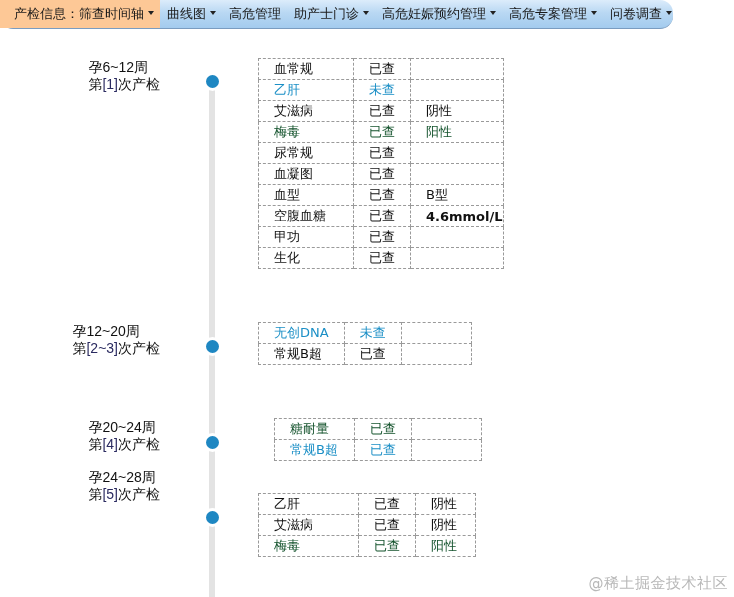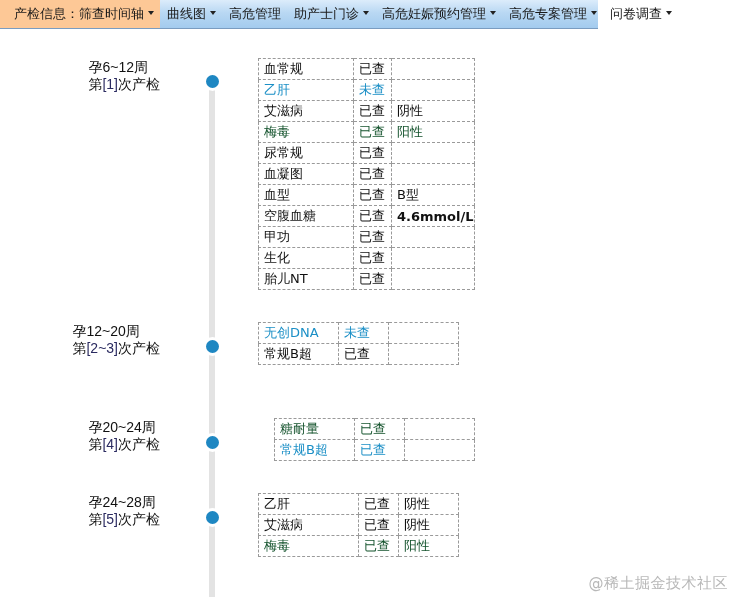--- a/index.html
+++ b/index.html
@@ -4,24 +4,24 @@
   <style>
     html, body { margin: 0; padding: 0; }
     body {
       width: 734px; height: 597px; overflow: hidden;
       background: #ffffff;
       font-family: "DejaVu Sans", "Liberation Sans", sans-serif;
       font-size: 13px; color: #111;
       position: relative;
     }
     .menubar {
-      position: absolute; left: 0; top: 0; width: 598px; height: 28px;
+      position: absolute; left: 0; top: 0; width: 673px; height: 28px;
       background: linear-gradient(#dcecfb 0%, #b9d8f3 45%, #a3cbee 100%);
       border-bottom: 1px solid #7a9cc0;
-      display: flex; align-items: center; white-space: nowrap;
+      display: flex; align-items: center; white-space: nowrap; border-radius: 13px;
     }
     .menu-item {
       height: 28px; line-height: 28px; padding: 0 6px 0 7px;
       font-size: 13px; color: #1a1a1a; cursor: pointer;
       display: flex; align-items: center;
     }
     .menu-item.active { background: #fdc896; padding-left: 14px; }
     .caret {
       display: inline-block; width: 0; height: 0; margin-left: 4px;
       border-left: 3.5px solid transparent; border-right: 3.5px solid transparent;
@@ -43,21 +43,21 @@
       font-family: "Liberation Sans", sans-serif; font-size: 14px; line-height: 17px; color: #111;
       white-space: nowrap;
     }
     .label .num { color: #2a2a60; }
 
     table.exam {
       position: absolute; border-collapse: collapse;
       font-size: 13px;
     }
     table.exam td {
-      border: 1px dashed #9a9a9a; height: 20px; padding: 0 5px;
+      border: 1px dashed #9a9a9a; height: 20px; padding: 0 15px;
       white-space: nowrap; vertical-align: middle;
     }
     .c-normal { color: #111; }
     .c-red { color: #14532d; }
     .c-blue { color: #1b8fc6; }
 
     .watermark {
       position: absolute; right: 6px; bottom: 4px;
       color: #b8b8b8; font-size: 15px; letter-spacing: 0.5px;
     }
@@ -153,25 +153,20 @@
   <tr class="c-normal">
         <td>甲功</td>
         <td>已查</td>
         <td></td>
       </tr>
   <tr class="c-normal">
         <td>生化</td>
         <td>已查</td>
         <td></td>
       </tr>
-  <tr class="c-normal">
-        <td>胎儿NT</td>
-        <td>已查</td>
-        <td></td>
-      </tr>
 </tbody>
   </table>
 
 <div class="label" style="top:323px;">
   <div>孕12~20周</div>
   <div><span>第</span><span class="num">[2~3]</span><span>次产检</span></div>
 </div>
 <div class="dot" style="top:340px;"></div>
 <table class="exam" style="left:258px; top:322px;">
   <colgroup>
@@ -211,21 +206,21 @@
         <td></td>
       </tr>
   <tr class="c-blue">
         <td>常规B超</td>
         <td>已查</td>
         <td></td>
       </tr>
 </tbody>
   </table>
 
-<div class="label" style="top:494px;">
+<div class="label" style="top:469px;">
   <div>孕24~28周</div>
   <div><span>第</span><span class="num">[5]</span><span>次产检</span></div>
 </div>
 <div class="dot" style="top:511px;"></div>
 <table class="exam" style="left:258px; top:493px;">
   <colgroup>
       <col style="width:100px">
       <col style="width:40px">
       <col style="width:60px">
     </colgroup>

